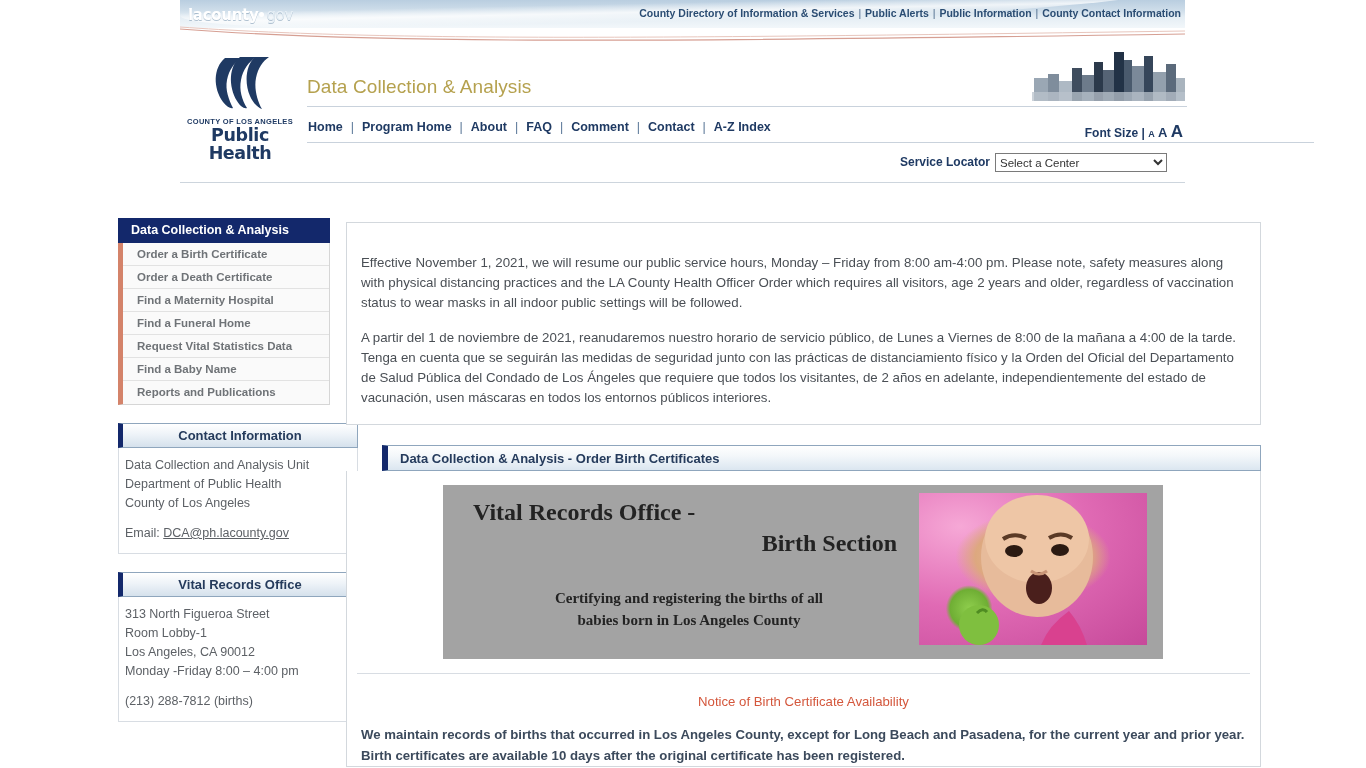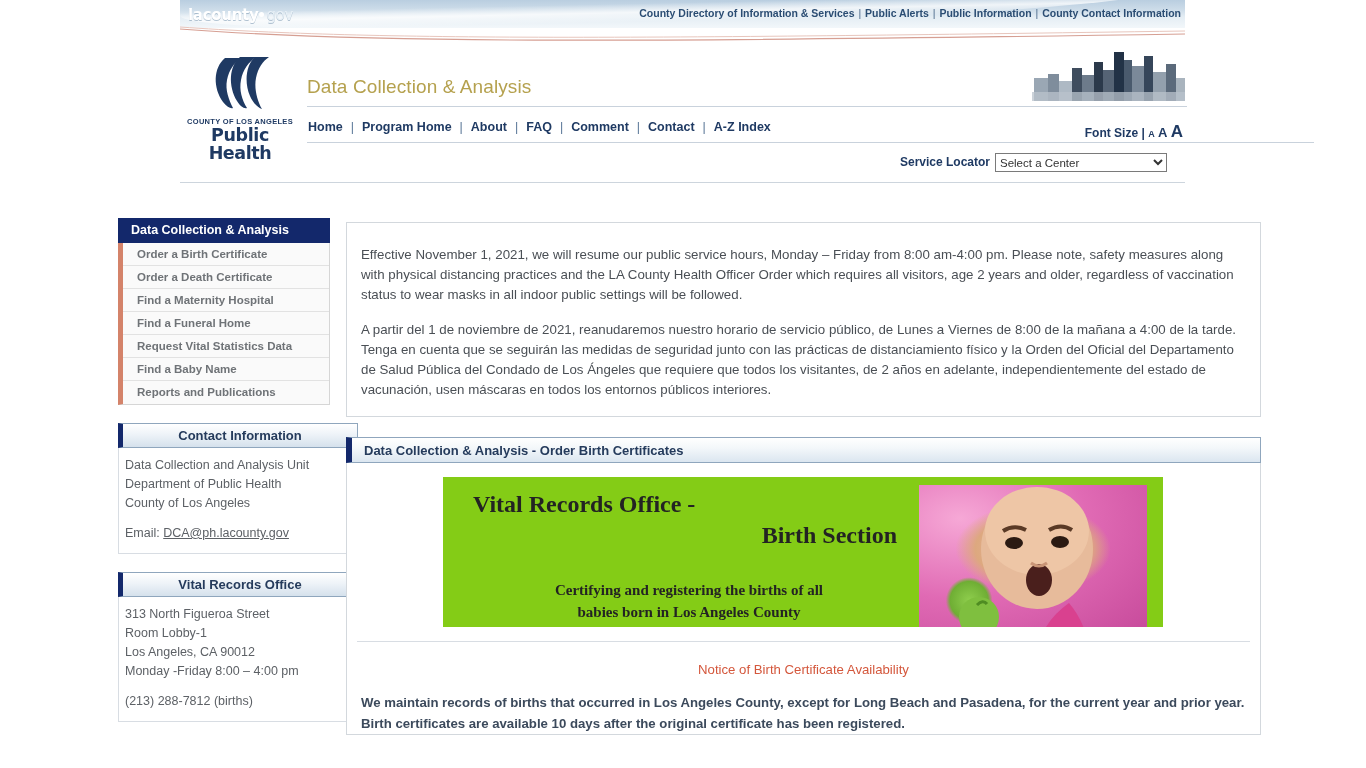--- a/index.html
+++ b/index.html
@@ -172,42 +172,42 @@
     font-size: 12.5px; color: #5d6166; line-height: 1.52;
   }
   .side-panel-body a { color: #5d6166; text-decoration: underline; margin-top: 48px; }
   .side-panel-body .gap { height: 11px; }
 
   
   .main-col { position: absolute; left: 346px; top: 222px; width: 915px; }
 
   .notice-box {
     border: 1px solid #d3d8dd; background: #ffffff;
-    padding: 22px 24px 16px 14px;
+    padding: 30px 24px 16px 14px;
     font-size: 13.3px; color: #4a4f55; line-height: 1.52;
   }
   .notice-box p { margin: 0 0 14px 0; }
   .notice-box p:last-child { margin-bottom: 0; }
 
   .section-head {
     margin-top: 20px;
     background: linear-gradient(to bottom, #ffffff 0%, #f3f7fa 42%, #dbe6f0 100%);
     border: 1px solid #8fa6bd; border-left: 6px solid #13286b;
     color: #253b5c; font-size: 13px; font-weight: bold;
-    padding: 5px 0 6px 12px; height: 26px;
+    padding: 5px 0 6px 12px; height: 26px; margin-left: 36px;
   }
 
   .section-body {
     border: 1px solid #d3d8dd; border-top: none; background: #ffffff;
     padding: 14px 0 0 0;
   }
 
   .banner {
-    margin: 0 auto 0 96px; width: 720px; height: 150px;
-    background: #84cc16; position: relative; overflow: hidden;
+    margin: 0 auto 0 96px; width: 720px; height: 174px;
+    background: #a3a3a3; position: relative; overflow: hidden;
   }
   .banner .b-title {
     position: absolute; left: 30px; top: 12px; width: 430px;
     font-family: "Liberation Serif", serif; font-weight: bold;
     font-size: 24px; color: #232323; line-height: 1.28;
   }
   .banner .b-title .l2 { display: block; text-align: right; padding-right: 6px; }
   .banner .b-sub {
     position: absolute; left: 22px; top: 103px; width: 448px;
     font-family: "Liberation Serif", serif; font-weight: bold;

